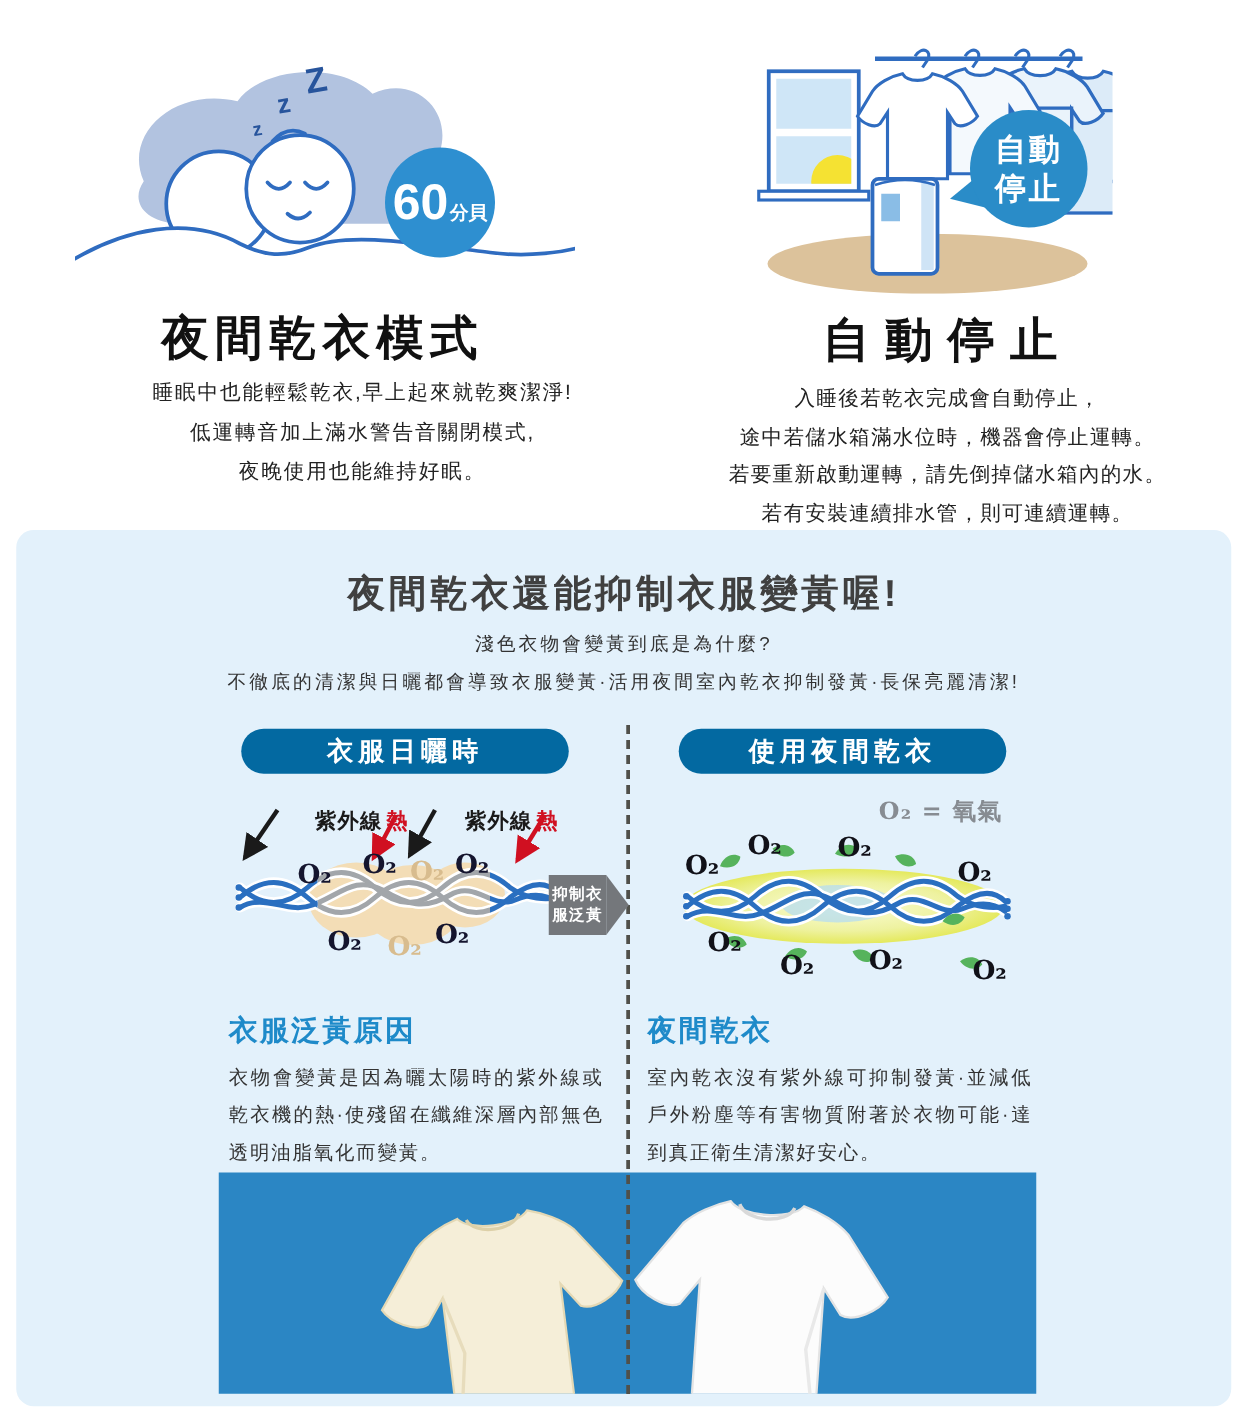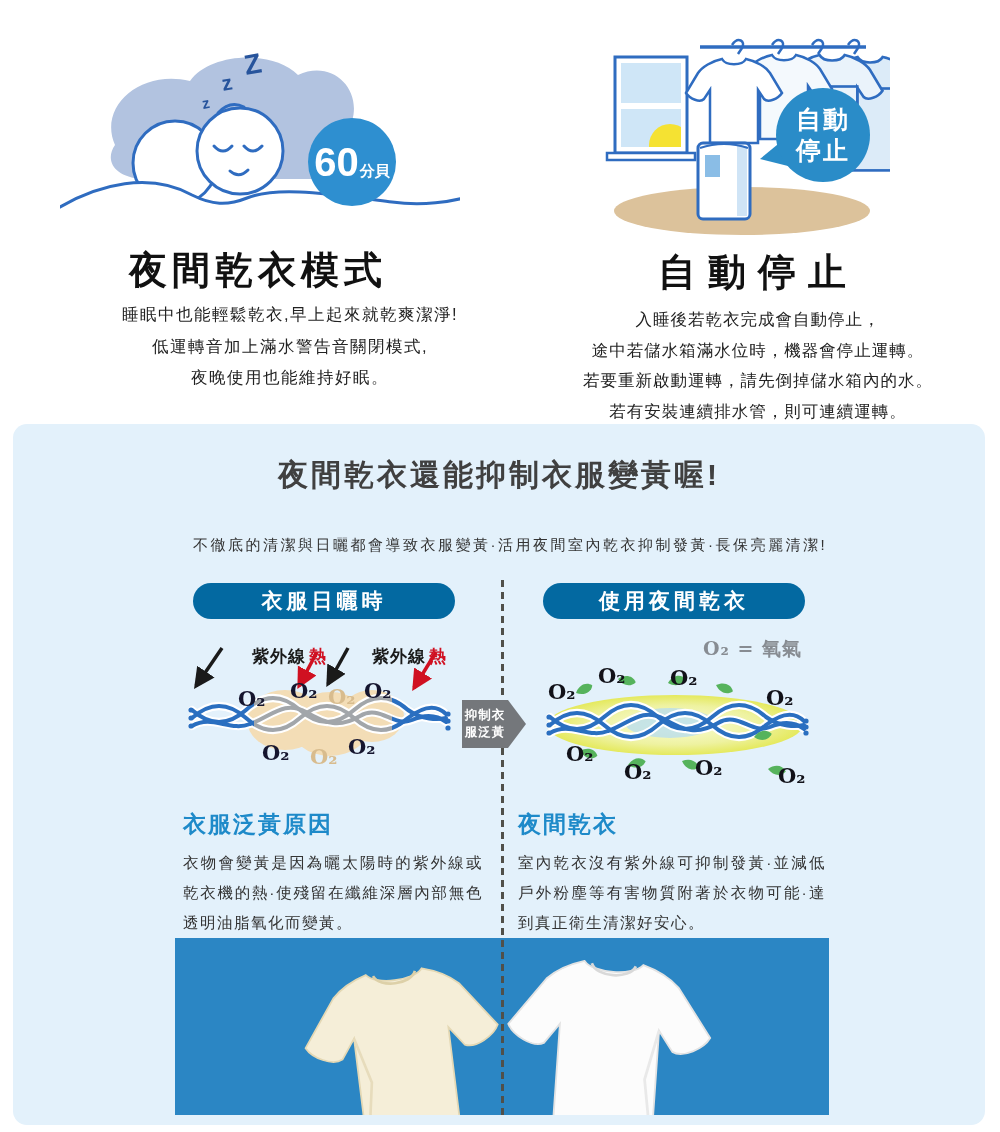--- a/index.html
+++ b/index.html
@@ -46,21 +46,21 @@
   .divider{
     position:absolute;left:488px;top:156px;width:3px;height:536px;z-index:6;
     background:repeating-linear-gradient(to bottom,#50504a 0 7px,transparent 7px 12px);
   }
   .uv-label{position:absolute;font-size:17px;font-weight:bold;color:#1a1a1a;letter-spacing:1px;top:221px;margin-left:12px;}
   .heat-label{position:absolute;font-size:17px;font-weight:bold;color:#d01021;top:221px;}
   .legend{
     position:absolute;left:690px;top:212px;color:#878c92;font-size:19px;font-weight:bold;
     font-family:"DejaVu Serif",serif;letter-spacing:1px;
   }
-  .arrow-badge{position:absolute;left:449px;top:276px;z-index:7;display:flex;justify-content:flex-end;}
+  .arrow-badge{position:absolute;left:426px;top:276px;z-index:7;display:flex;justify-content:flex-end;}
   .arrow-badge .box{
     width:46px;height:48px;background:#74777b;color:#fff;font-size:12.5px;font-weight:bold;
     line-height:17px;display:flex;flex-direction:column;align-items:center;justify-content:center;
     letter-spacing:1px;
   }
   .arrow-badge .tip{
     width:0;height:0;border-top:24px solid transparent;border-bottom:24px solid transparent;
     border-left:18px solid #74777b;
   }
   .sec-heading{position:absolute;top:385px;color:#1e8ac9;font-size:23px;font-weight:bold;letter-spacing:2px;}
@@ -164,21 +164,22 @@
 <div class="top-heading right">自動停止</div>
 <div class="top-par right">
   <div>入睡後若乾衣完成會自動停止，</div>
   <div>途中若儲水箱滿水位時，機器會停止運轉。</div>
   <div>若要重新啟動運轉，請先倒掉儲水箱內的水。</div>
   <div>若有安裝連續排水管，則可連續運轉。</div>
 </div>
 
 <div class="panel">
   <div class="panel-title">夜間乾衣還能抑制衣服變黃喔!</div>
-  <div class="panel-sub" style="top:112px;margin-left:11px;">不徹底的清潔與日曬都會導致衣服變黃·活用夜間室內乾衣抑制發黃·長保亮麗清潔!</div>
+  <div class="panel-sub" style="top:82px;">淺色衣物會變黃到底是為什麼?</div>
+  <div class="panel-sub" style="top:112px;">不徹底的清潔與日曬都會導致衣服變黃·活用夜間室內乾衣抑制發黃·長保亮麗清潔!</div>
 
   <div class="pill l">衣服日曬時</div>
   <div class="pill r">使用夜間乾衣</div>
 
   <div class="divider"></div>
 
   <div class="uv-label" style="left:227px;">紫外線</div>
   <div class="heat-label" style="left:296px;">熱</div>
   <div class="uv-label" style="left:347px;">紫外線</div>
   <div class="heat-label" style="left:416px;">熱</div>

